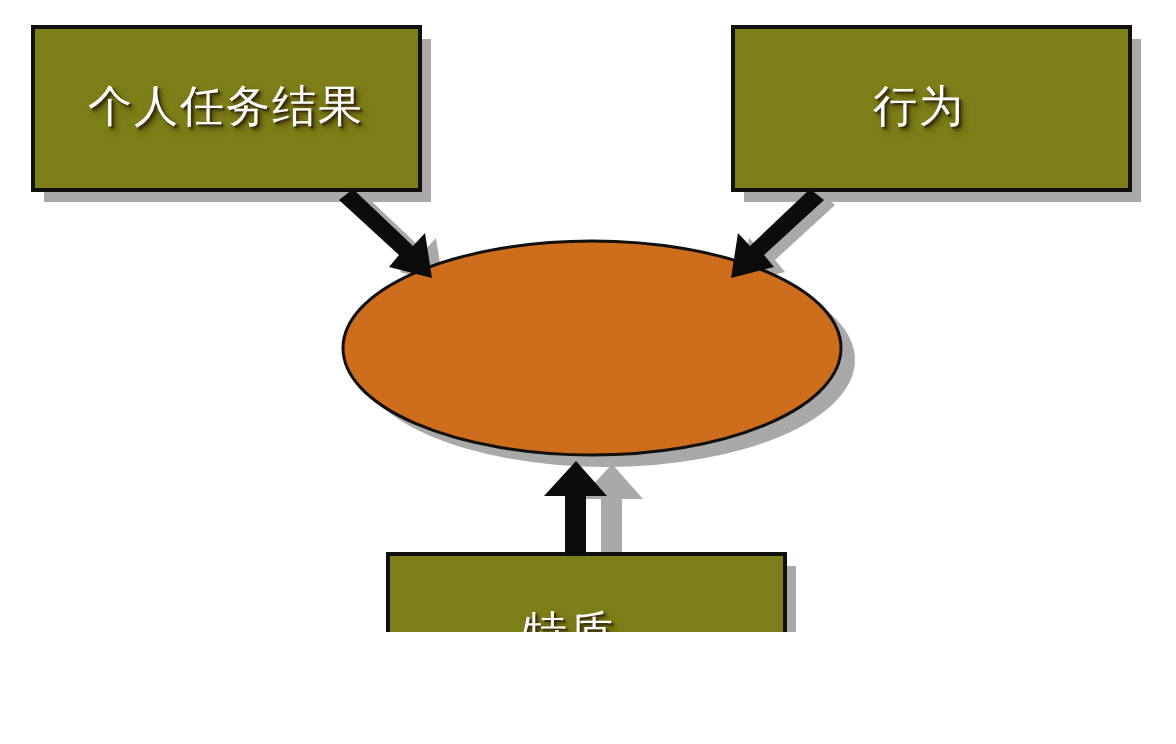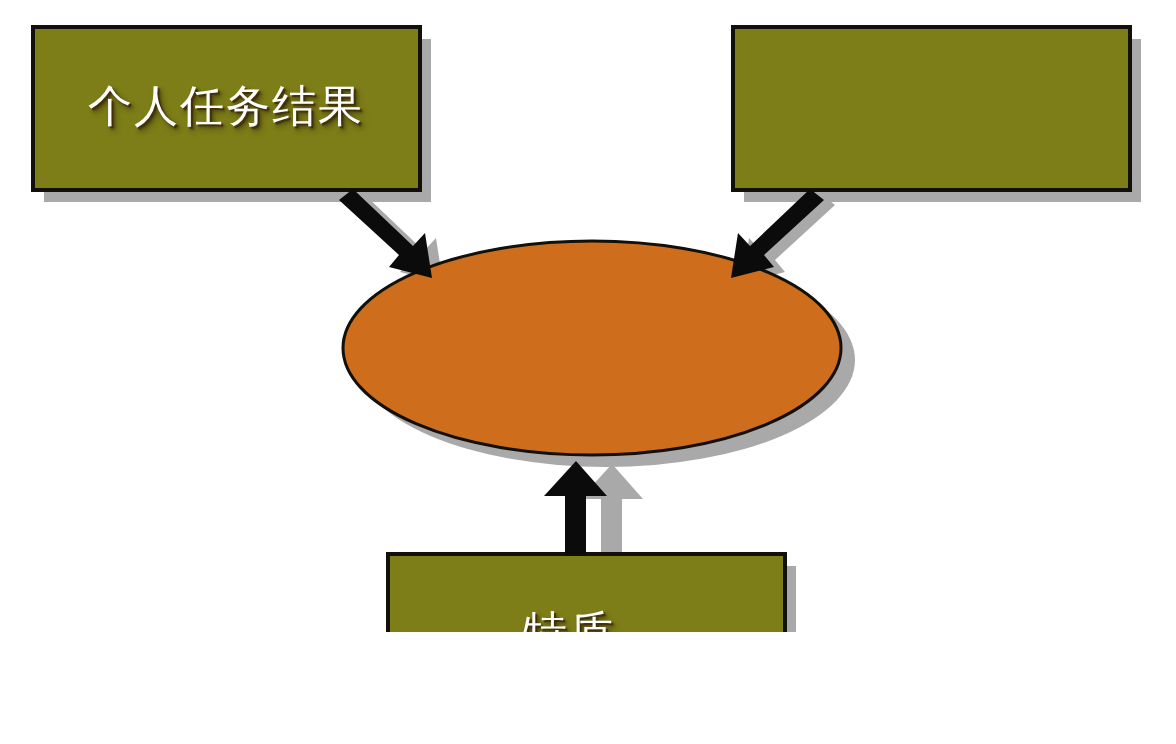--- a/index.html
+++ b/index.html
@@ -138,17 +138,18 @@
                  L 607 496
                  L 586 496
                  L 586 556
                  Z"></path>
       </g>
     </g>
   </svg>
 
   <div class="node-label" id="label-individual-task-results">个人任务结果</div>
 
+  <div class="node-label" id="label-behavior">行为</div>
 
   <div class="node-label" id="label-traits">特质</div>
 
 
 </div>
 
 </body></html>

